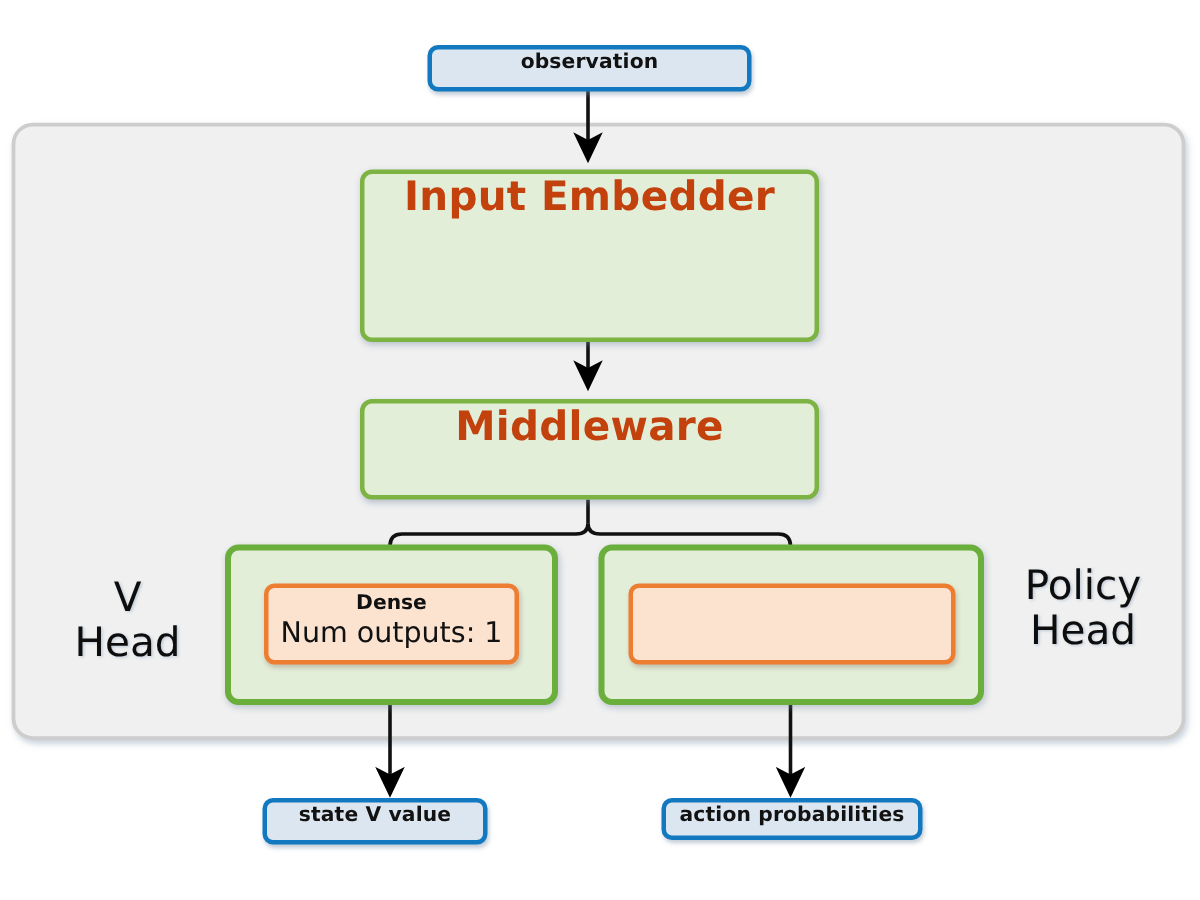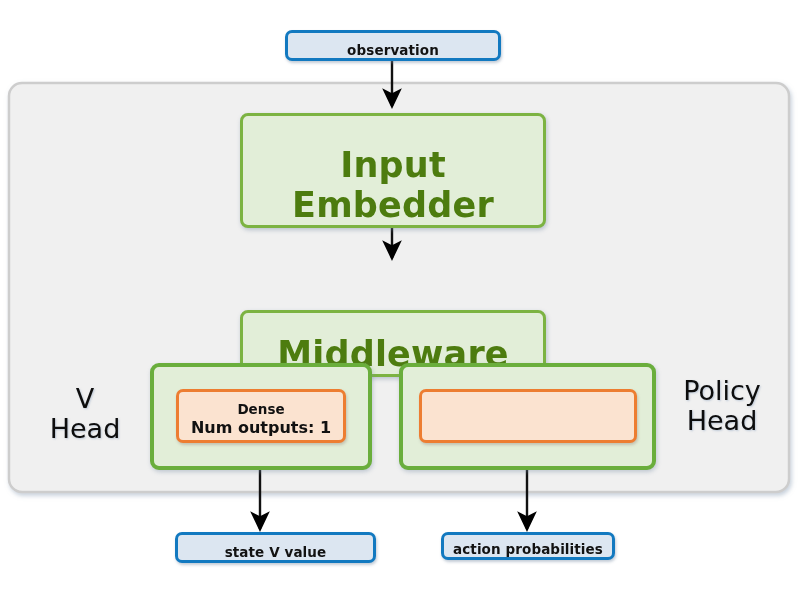--- a/index.html
+++ b/index.html
@@ -19,21 +19,21 @@
     left: 0; top: 0;
     width: 800px;
     height: 600px;
   }
   .node {
     position: absolute;
     box-sizing: border-box;
     display: flex;
     flex-direction: column;
     align-items: center;
-    justify-content: flex-end;
+    justify-content: flex-start;
     text-align: center;
   }
 
   
   .io-box {
     background: #dce6f1;
     border: 3px solid #1279c0;
     border-radius: 7px;
     box-shadow: 1px 2px 3px rgba(120,140,165,0.45);
   }
@@ -48,23 +48,23 @@
   .layer-box {
     background: #e2eed8;
     border: 3px solid #7cb martin;
     border-color: #7cb342;
     border-style: solid;
     border-width: 3px;
     border-radius: 8px;
     box-shadow: 1px 2px 4px rgba(120,140,165,0.45);
   }
   .layer-box .label {
-    font-size: 35px;
+    font-size: 27px;
     font-weight: bold;
-    color: #4d7c0f;
+    color: #c2410c;
     letter-spacing: 0.2px;
   }
 
   
   .head-group {
     background: #e2eed8;
     border: 4px solid #6aae3c;
     border-radius: 9px;
     box-shadow: 1px 2px 4px rgba(120,140,165,0.4);
   }
@@ -77,22 +77,22 @@
     box-shadow: 1px 2px 3px rgba(150,130,120,0.4);
     padding: 2px 6px;
   }
   .dense-box .title {
     font-size: 13.5px;
     font-weight: bold;
     color: #111111;
     line-height: 1.25;
   }
   .dense-box .sub {
-    font-size: 16px;
-    font-weight: bold;
+    font-size: 19px;
+    font-weight: normal;
     color: #111111;
     line-height: 1.25;
   }
 
   
   .head-label {
     position: absolute;
     text-align: center;
     font-size: 27px;
     font-weight: normal;
@@ -132,21 +132,21 @@
 </svg>
 
 <div class="node io-box" style="left:285px; top:30px; width:216px; height:31px;">
   <span class="label">observation</span>
 </div>
 
 <div class="node layer-box" style="left:240px; top:113px; width:306px; height:115px;">
   <span class="label">Input Embedder</span>
 </div>
 
-<div class="node layer-box" style="left:240px; top:266px; width:306px; height:67px;margin-top:44px;">
+<div class="node layer-box" style="left:240px; top:266px; width:306px; height:67px;">
   <span class="label">Middleware</span>
 </div>
 
 <div class="node head-group" style="left:150px; top:363px; width:222px; height:107px;">
 </div>
 <div class="node dense-box" style="left:176px; top:389px; width:170px; height:54px;">
   <span class="title">Dense</span>
   <span class="sub">Num outputs: 1</span>
 </div>
 
@@ -157,18 +157,18 @@
 
 <div class="head-label" style="left:30px; top:384px; width:110px;">
   <div>V</div>
   <div>Head</div>
 </div>
 <div class="head-label" style="left:662px; top:376px; width:120px;">
   <div>Policy</div>
   <div>Head</div>
 </div>
 
-<div class="node io-box" style="left:175px; top:532px; width:201px; height:31px;">
+<div class="node io-box" style="left:175px; top:532px; width:150px; height:31px;">
   <span class="label">state V value</span>
 </div>
 <div class="node io-box" style="left:441px; top:532px; width:174px; height:28px;">
   <span class="label">action probabilities</span>
 </div>
 
 </body></html>

